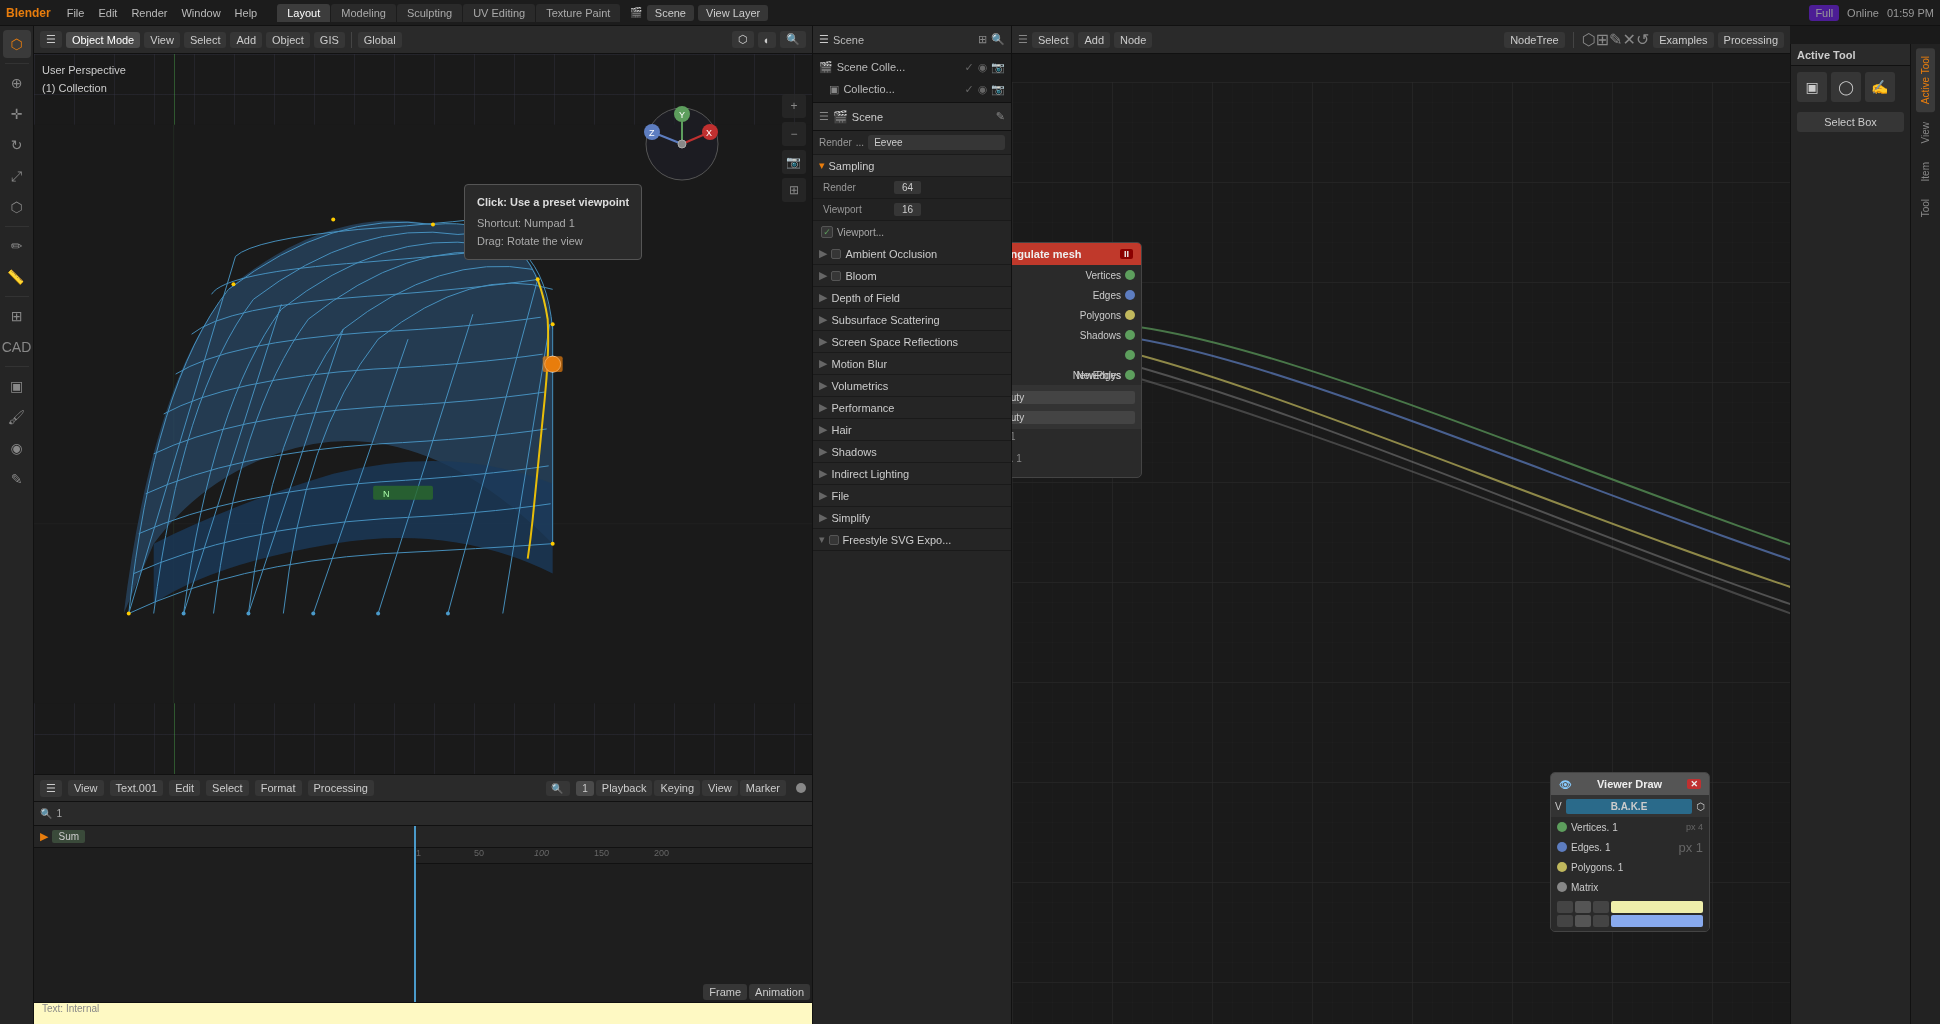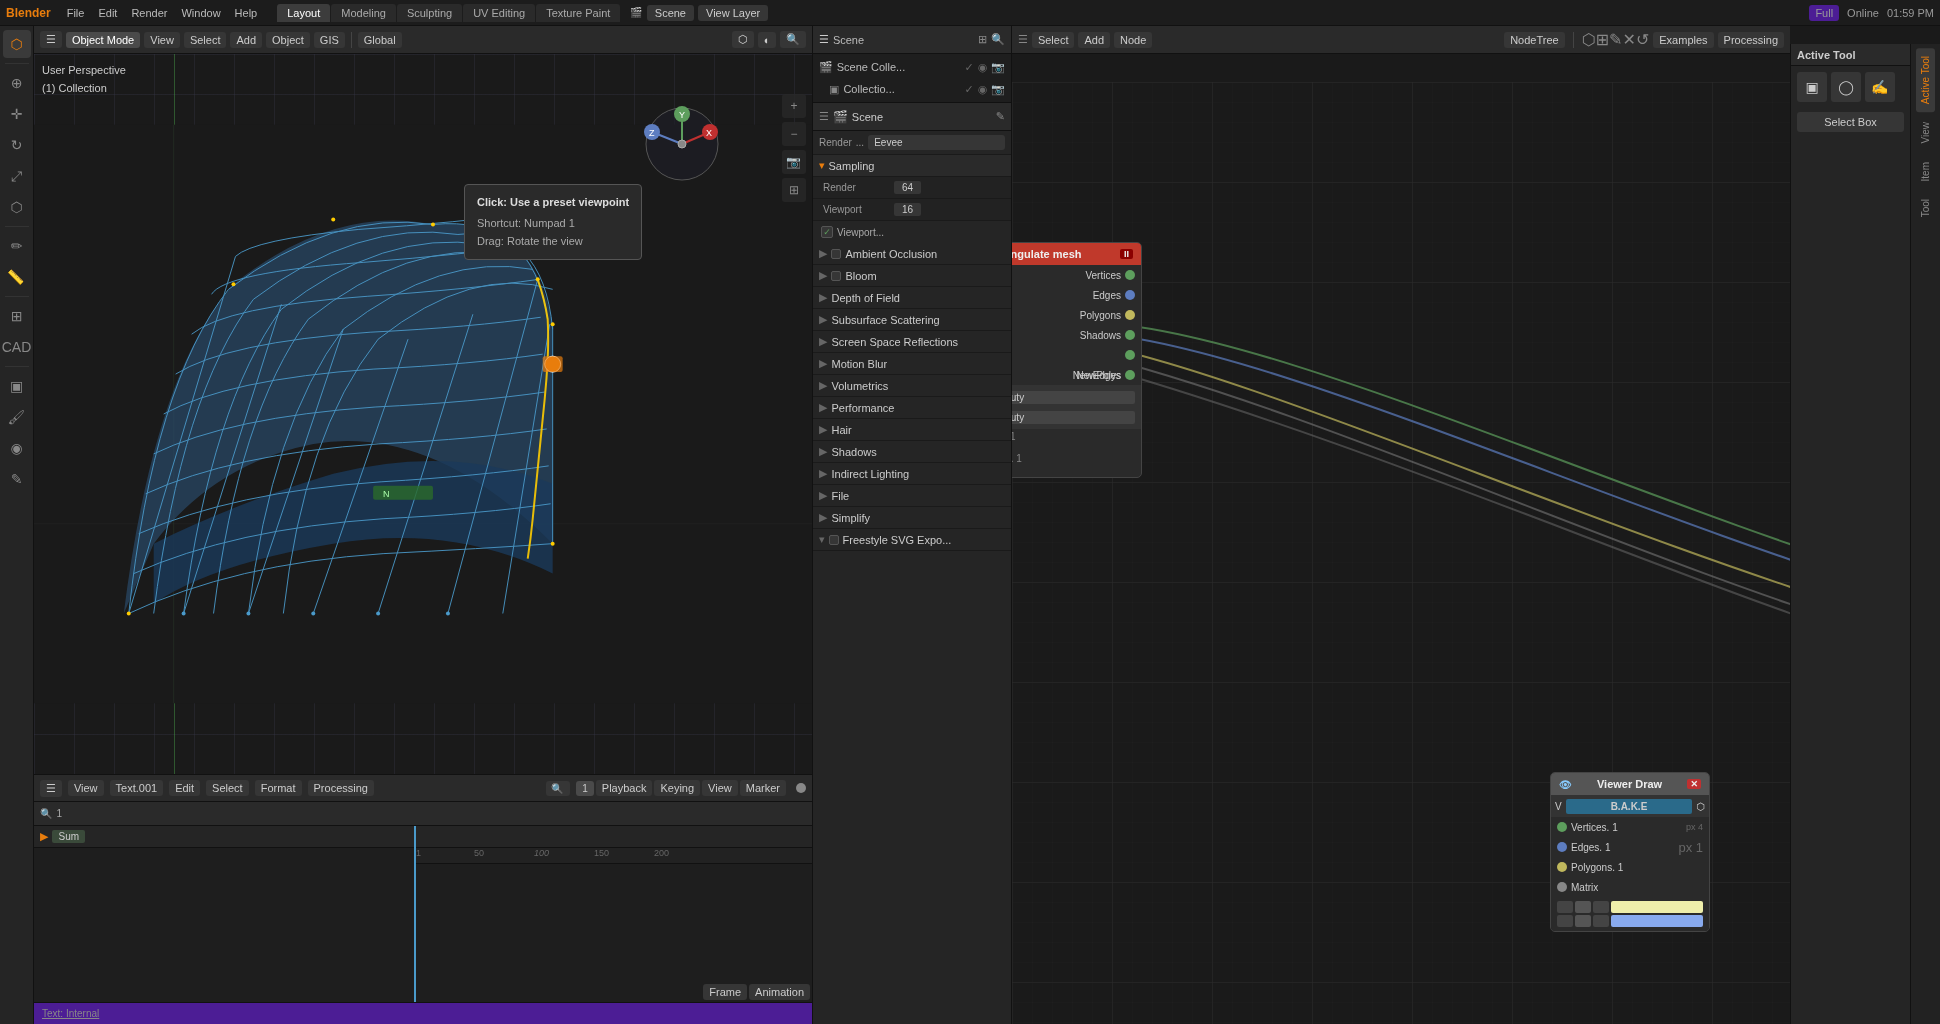--- a/index.html
+++ b/index.html
@@ -248,28 +248,27 @@
     }
     .timeline-area {
       height: 200px;
       background: #1e1e1e;
       position: relative;
     }
 
     
     .status-bar {
       height: 22px;
-      background: #4c1d95;
+      background: #fef9c3;
       border-top: 1px solid #111;
       display: flex;
-      align-items: center;
+      align-items: flex-start;
       padding: 0 8px;
       font-size: 10px;
       color: #888;
-      text-decoration: underline;
     }
 
     
     .outliner-header {
       height: 28px;
       background: #2a2a2a;
       border-bottom: 1px solid #111;
       display: flex;
       align-items: center;
       padding: 0 6px;

